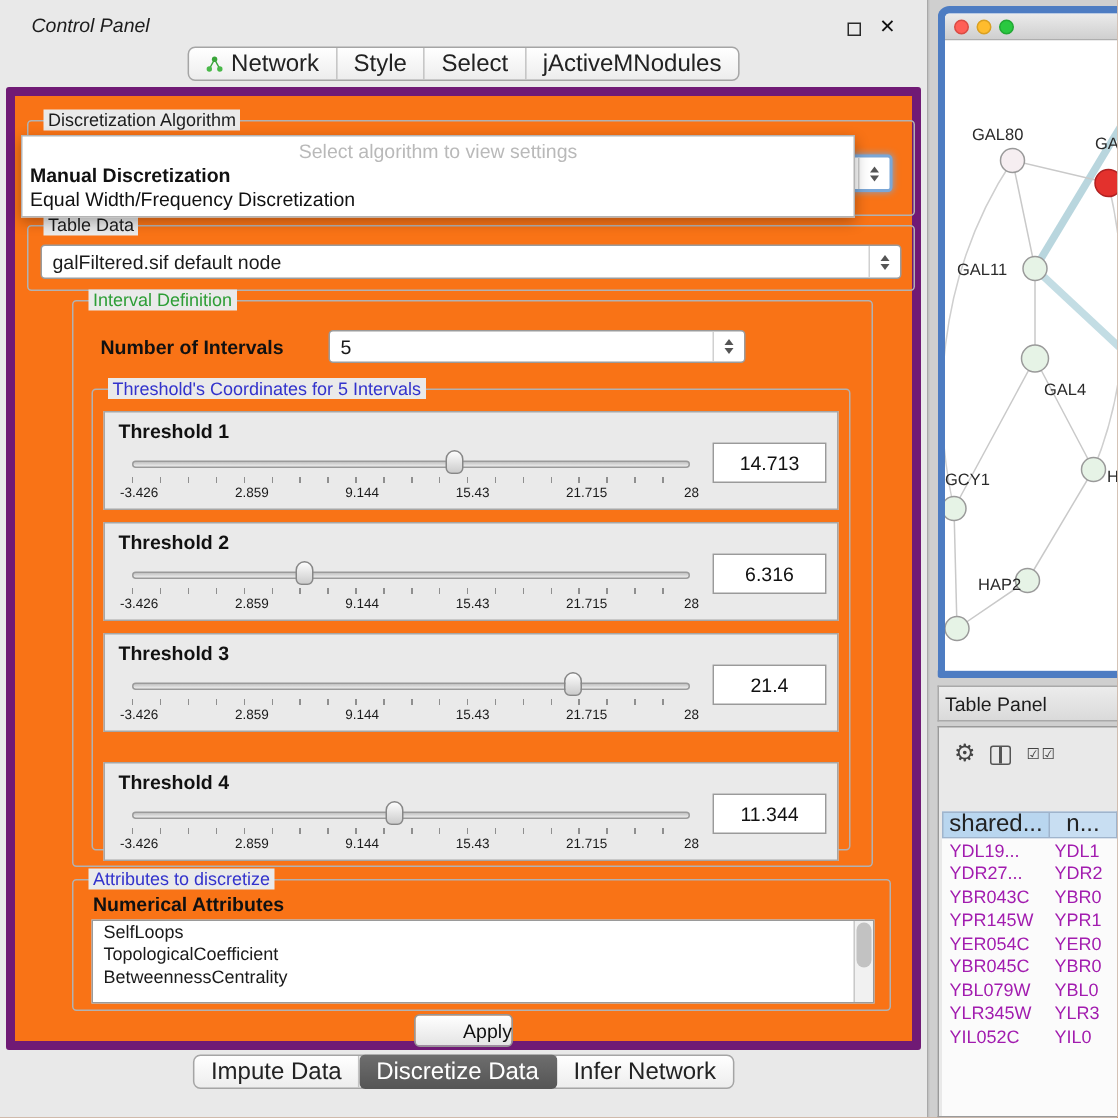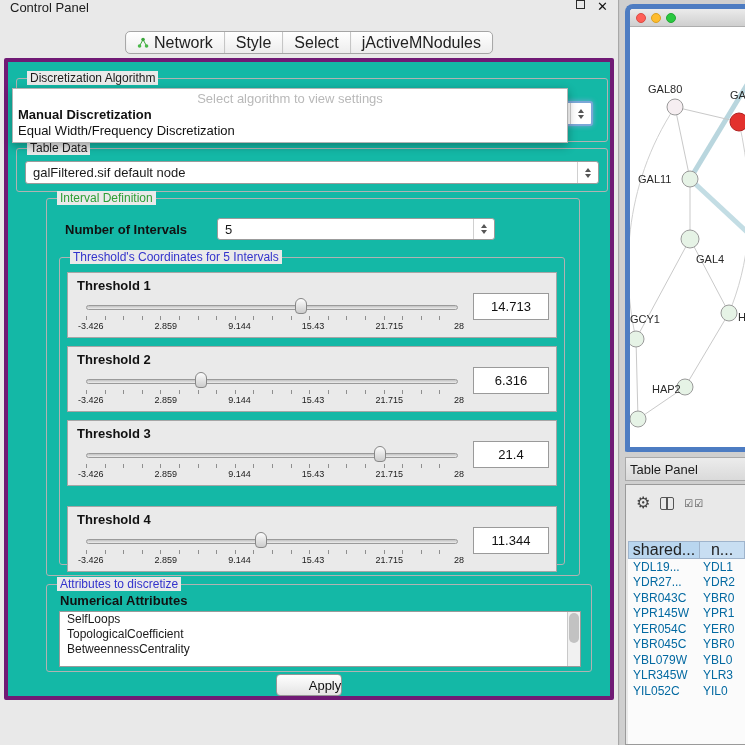--- a/index.html
+++ b/index.html
@@ -1,33 +1,33 @@
 <!DOCTYPE html>
 <html><head>
 <meta charset="utf-8">
 <style>
   html,body{margin:0;padding:0;background:#bdbdbd;}
   *{box-sizing:border-box;font-family:"Liberation Sans","DejaVu Sans",sans-serif;}
   #app{position:relative;width:745px;height:745px;background:#c9c9c9;overflow:hidden;}
 
   
   #control-panel{position:absolute;left:0;top:0;width:619px;height:745px;background:#e9e9e9;border-right:1px solid #a8a8a8;}
-  .titlebar{position:absolute;left:0;top:0;width:100%;height:24px;display:flex;align-items:flex-start;padding:0 10px;font-size:13px;color:#1c1c1c;}
+  .titlebar{position:absolute;left:0;top:0;width:100%;height:24px;display:flex;align-items:flex-end;padding:0 21px;font-size:13px;color:#1c1c1c;font-style:italic;}
   .titlebar .spacer{flex:1;}
   .float-btn{width:9px;height:9px;border:1.5px solid #2a2a2a;margin-right:12px;background:transparent;}
   .close-btn{font-size:13px;font-weight:bold;color:#111;line-height:1;}
 
   .tabbar{position:absolute;left:50%;transform:translateX(-50%);display:flex;align-items:stretch;background:linear-gradient(#ffffff,#ededed);border:1px solid #a5a5a5;border-radius:5px;font-size:16px;color:#222;height:23px;white-space:nowrap;}
   .tab{display:flex;align-items:center;gap:5px;padding:0 11px;border-right:1px solid #c3c3c3;}
   .tab:last-child{border-right:none;}
   .tab.selected{background:linear-gradient(#6e6e6e,#555555);color:#fff;border-radius:4px;border-right-color:transparent;margin:-1px 0;}
   .top-tabs{top:31px;}
   .bottom-tabs{top:703px;}
 
-  .content-panel{position:absolute;left:4px;top:58px;width:610px;height:642px;border:4px solid #701a75;background:#14b8a6;border-radius:2px;}
+  .content-panel{position:absolute;left:4px;top:58px;width:610px;height:642px;border:6px solid #701a75;background:#f97316;border-radius:2px;}
 
   .groupbox{position:absolute;border:1px solid #b2b2b2;border-radius:3px;}
   .group-title{position:absolute;top:-8px;left:10px;background:#eaeaea;padding:0 3px;font-size:12px;color:#1c1c1c;line-height:14px;}
   .group-title.green{color:#2e9e36;}
   .group-title.blue{color:#3333cc;}
 
   .combo{position:absolute;display:flex;align-items:center;background:#fff;border:1px solid #9b9b9b;border-radius:3px;font-size:13px;color:#1a1a1a;padding:0 7px;overflow:hidden;}
   .combo .val{flex:1;overflow:hidden;white-space:nowrap;}
   .stepper{display:flex;flex-direction:column;justify-content:center;gap:2px;padding-left:7px;margin-left:6px;border-left:1px solid #d0d0d0;height:100%;}
   .arr-up{width:0;height:0;border-left:3.5px solid transparent;border-right:3.5px solid transparent;border-bottom:4px solid #555;}
@@ -72,21 +72,21 @@
   .table-window{position:absolute;left:5px;top:484px;width:120px;height:261px;background:#e9e9e9;border:1px solid #9a9a9a;border-right:none;overflow:hidden;}
   .tbl-toolbar{position:absolute;left:0;top:4px;width:100%;height:28px;display:flex;align-items:center;gap:10px;padding-left:10px;color:#444;}
   .gear{font-size:16px;line-height:1;}
   .colicon{width:14px;height:13px;border:1.5px solid #555;border-radius:2px;position:relative;}
   .colicon::after{content:"";position:absolute;left:5px;top:0;bottom:0;width:1.5px;background:#555;}
   .checks{font-size:10px;letter-spacing:1px;color:#444;}
   .tbl-head{position:absolute;left:2px;top:56px;right:0;display:flex;height:18px;font-size:16px;color:#222;}
   .th-cell{border:1px solid #9fb4cc;display:flex;align-items:center;justify-content:center;overflow:hidden;white-space:nowrap;}
   .th-cell.c1{width:72px;background:#b9d6ef;}
   .th-cell.c2{flex:1;background:#c8def2;border-left:none;}
-  .tbl-body{position:absolute;left:2px;top:74px;right:0;bottom:0;background:#fbfbfb;font-size:12px;color:#0369a1;}
+  .tbl-body{position:absolute;left:2px;top:74px;right:0;bottom:0;background:#fbfbfb;font-size:12px;color:#a21caf;}
   .tbl-row{display:flex;height:15.5px;align-items:center;}
   .td-cell{overflow:hidden;white-space:nowrap;}
   .td-cell.c1{width:72px;padding-left:5px;}
   .td-cell.c2{flex:1;padding-left:3px;}
 
   svg text{font-family:"Liberation Sans","DejaVu Sans",sans-serif;}
 </style>
 </head>
 <body>
 
@@ -251,20 +251,31 @@
           <div class="list-item">BetweennessCentrality</div>
           <div class="list-scroll">
               <div class="list-thumbbar"></div>
             </div>
         </div>
       </div>
 
       <div class="button" style="left:50%;transform:translateX(-50%);top:612px;width:66px;height:22px;">Apply</div>
     </div>
 
+    <div class="tabbar bottom-tabs">
+      <div class="tab">
+        <span>Impute Data</span>
+      </div>
+      <div class="tab selected">
+        <span>Discretize Data</span>
+      </div>
+      <div class="tab">
+        <span>Infer Network</span>
+      </div>
+    </div>
   </div>
 
   <div id="right-region">
 
     <div class="net-window">
       <div class="net-titlebar">
         <span class="light red"></span>
         <span class="light yellow"></span>
         <span class="light green"></span>
       </div>

